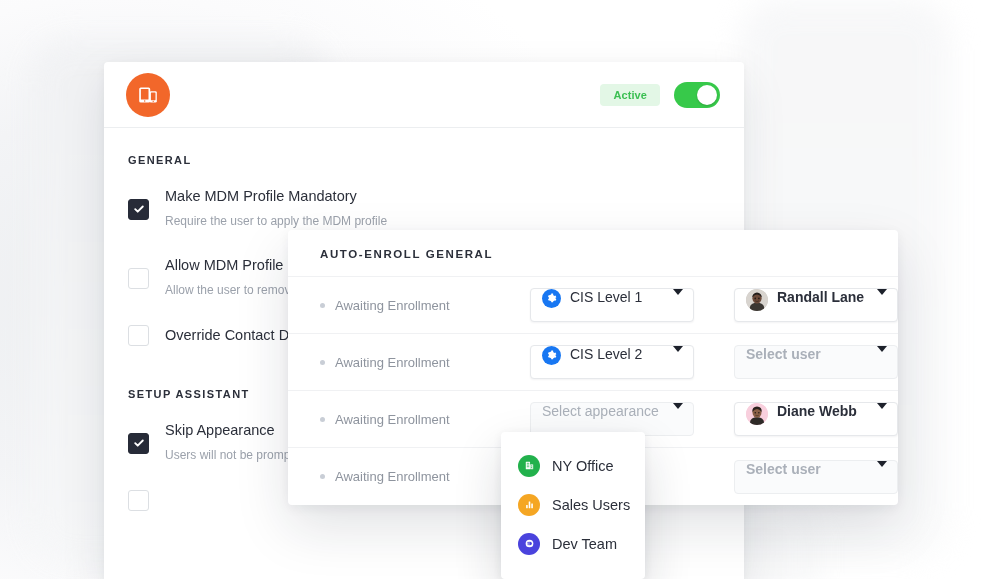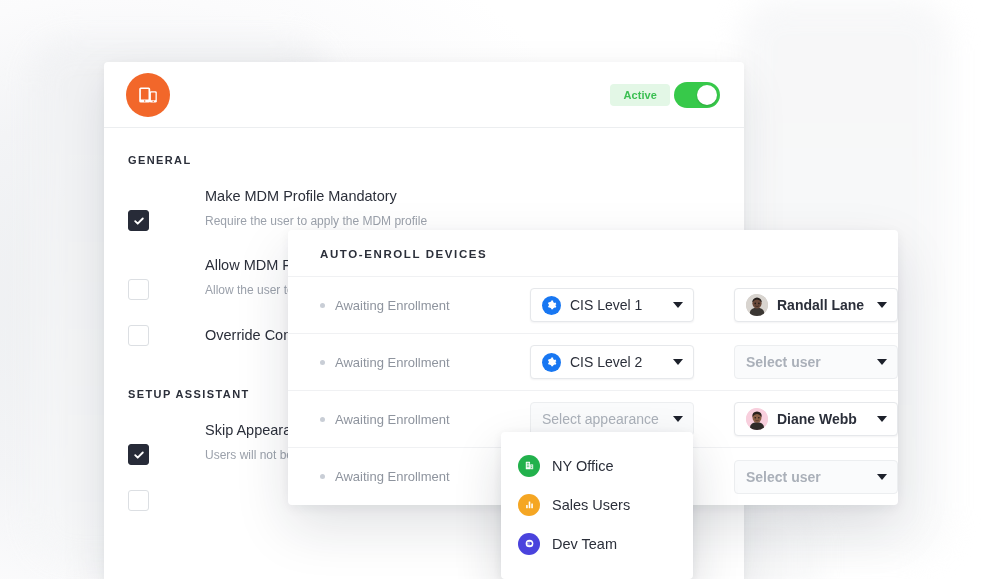--- a/index.html
+++ b/index.html
@@ -68,21 +68,21 @@
     font-size: 27px;
     font-weight: 700;
     letter-spacing: -.7px;
     color: #1b1e28;
     white-space: nowrap;
   }
   #header-right {
     margin-left: auto;
     display: flex;
     align-items: center;
-    gap: 4px;
+    gap: 14px;
   }
   #status-badge {
     background: #e3f7e6;
     color: #3bbf52;
     font-size: 11px;
     font-weight: 700;
     letter-spacing: .1px;
     padding: 5px 13px;
     border-radius: 4px;
   }
@@ -108,21 +108,21 @@
 
   .section-label {
     font-size: 11px;
     font-weight: 700;
     letter-spacing: 1.4px;
     color: #2b2f3a;
     margin-bottom: 20px;
   }
   .section-label.second { margin-top: 42px; }
 
-  .option-row { margin-bottom: 24px; display: flex; align-items: flex-end; gap: 40px; }
+  .option-row { margin-bottom: 24px; display: flex; align-items: center; }
   .option-row:last-child { margin-bottom: 0; }
 
   .cbox {
     width: 21px; height: 21px;
     border-radius: 3px;
     flex: 0 0 auto;
     margin-top: 1px;
     cursor: pointer;
     display: flex; align-items: center; justify-content: center;
   }
@@ -191,21 +191,20 @@
     font-size: 13px;
     color: #8e949e;
     white-space: nowrap;
   }
 
   
   .sel {
     height: 34px;
     border-radius: 4px;
     display: flex;
-    align-items: center;
     padding: 0 10px 0 11px;
     cursor: pointer;
     flex: 0 0 auto;
     position: relative;
   }
   .sel.filled { background: #fff; border: 1px solid #e6e8eb; box-shadow: 0 1px 2px rgba(22,28,45,.05); }
   .sel.empty  { background: #fafbfc; border: 1px solid #eceef0; }
 
   .sel-blueprint { width: 164px; margin-left: 10px; }
   .sel-user      { width: 164px; margin-left: 40px; font-weight: bold; }
@@ -237,21 +236,21 @@
     flex: 0 0 auto;
     overflow: hidden;
     position: relative;
   }
 
   
   #blueprint-menu {
     position: absolute;
     left: 501px;
     top: 432px;
-    width: 192px;
+    width: 144px;
     background: #fff;
     border-radius: 4px;
     box-shadow: 0 20px 48px rgba(22,28,45,.16), 0 2px 10px rgba(22,28,45,.07);
     padding: 14px 0 16px 0;
     z-index: 30;
   }
   .menu-item {
     display: flex;
     align-items: center;
     height: 39px;
@@ -359,21 +358,21 @@
         <div class="cbox off">
           
         </div>
       </div>
 
     </div>
   </div>
 
   <div id="devices-panel">
 
-    <div id="devices-title">AUTO-ENROLL DEVICES</div>
+    <div id="devices-title">AUTO-ENROLL GENERAL</div>
 
     <div class="device-row">
       <div class="status-cell">
         <span class="status-dot"></span>
         <span class="status-text">Awaiting Enrollment</span>
       </div>
       <div class="sel filled sel-blueprint">
         <span class="mini-icon" style="background:#1877f2">
           <svg width="11" height="11" viewBox="0 0 16 16">
               <path fill="#ffffff" d="M8 5.1A2.9 2.9 0 1 0 8 10.9 2.9 2.9 0 0 0 8 5.1zm0 4.4A1.5 1.5 0 1 1 8 6.5a1.5 1.5 0 0 1 0 3zM14 8c0-.4 0-.8-.1-1.1l1.2-.9-1.3-2.3-1.4.6a5.5 5.5 0 0 0-1.9-1.1L10.3.8H7.7l-.2 1.5a5.5 5.5 0 0 0-1.9 1.1l-1.4-.6L2.9 5.1l1.2.9a6.3 6.3 0 0 0 0 2.2l-1.2.9 1.3 2.3 1.4-.6c.55.47 1.2.85 1.9 1.1l.2 1.5h2.6l.2-1.5c.7-.25 1.35-.63 1.9-1.1l1.4.6 1.3-2.3-1.2-.9c.1-.3.1-.7.1-1.1z"></path>

